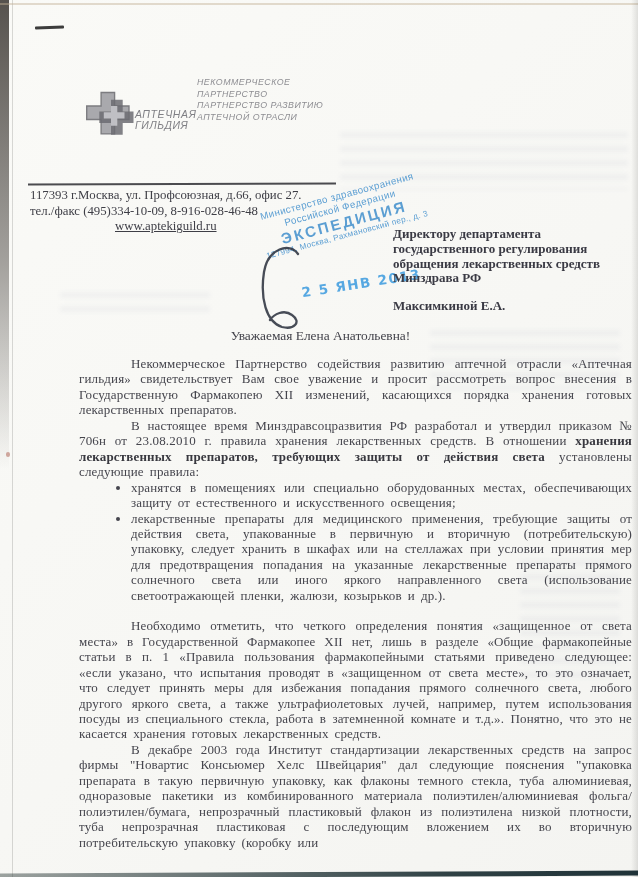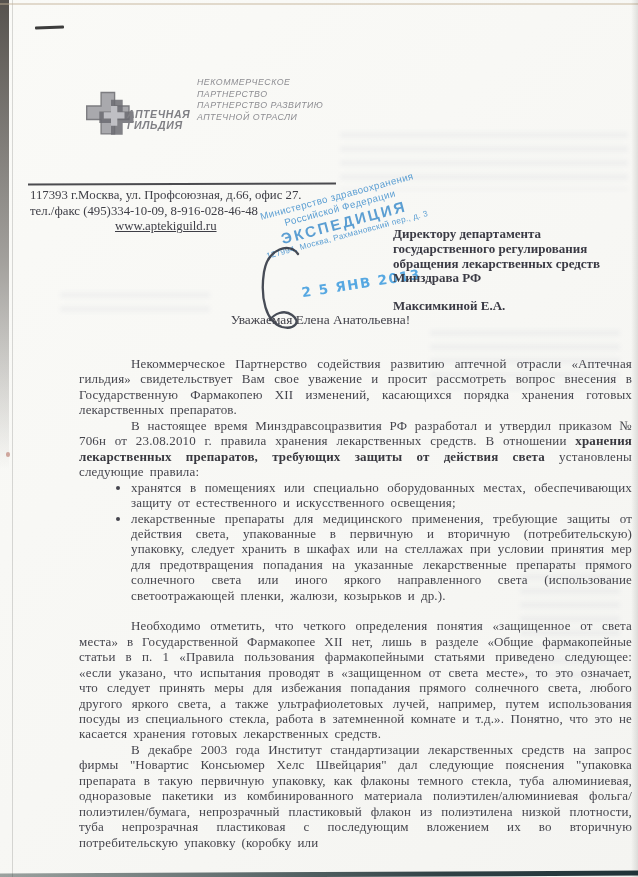--- a/index.html
+++ b/index.html
@@ -22,22 +22,22 @@
   .top-dash{position:absolute;left:35px;top:26px;width:29px;height:3px;background:#3c3c3c;transform:rotate(-2deg);border-radius:1px;}
   .red-speck{position:absolute;left:6px;top:452px;width:4px;height:5px;background:#b0685a;opacity:.55;border-radius:2px;}
   .bleed{position:absolute;filter:blur(2px);opacity:.06;background:repeating-linear-gradient(to bottom,#6f7c96 0 6px,transparent 6px 14px);}
   .bleed.b1{left:340px;top:132px;width:288px;height:58px;}
   .bleed.b2{left:430px;top:330px;width:190px;height:60px;}
   .bleed.b3{left:60px;top:292px;width:150px;height:26px;}
   .bleed.b4{left:520px;top:560px;width:100px;height:120px;}
 
   
   .logo-cross{position:absolute;left:84px;top:88px;width:54px;height:54px;}
-  .org-name{position:absolute;left:127px;top:109px;font-family:"Liberation Sans",sans-serif;
-    font-style:italic;font-weight:bold;font-size:10.5px;line-height:11px;color:#7f7f84;letter-spacing:.6px;}
+  .org-name{position:absolute;left:135px;top:109px;font-family:"Liberation Sans",sans-serif;
+    font-style:italic;font-weight:normal;font-size:10.5px;line-height:11px;color:#7f7f84;letter-spacing:.6px;}
   .partnership{position:absolute;left:197px;top:77px;width:160px;font-family:"Liberation Sans",sans-serif;
     font-style:italic;font-size:8.8px;line-height:11.5px;color:#8d8d92;letter-spacing:.5px;}
   .addr-rule{position:absolute;left:28px;top:183px;width:308px;height:2px;background:#4b4b4f;transform:rotate(-.2deg);}
   .addr{position:absolute;left:30px;top:188px;font-size:12.8px;line-height:15.6px;color:#3e3e46;}
   .addr .site{text-decoration:underline;text-align:center;}
   .ref-line{position:absolute;left:30px;top:249px;font-size:13.2px;color:#3e3e46;}
 
   
   .stamp{position:absolute;left:228px;top:190px;width:228px;text-align:center;
     transform:rotate(-15deg);font-family:"Liberation Sans",sans-serif;color:#4e97d0;opacity:.92;}
@@ -48,21 +48,21 @@
     font-family:"DejaVu Sans",sans-serif;font-weight:bold;font-size:13.5px;
     letter-spacing:1.5px;color:#46a0e0;opacity:.9;}
   .scribble{position:absolute;left:236px;top:246px;}
 
   
   .addressee{position:absolute;left:393px;top:227px;width:210px;
     font-weight:bold;font-size:13px;line-height:14.8px;color:#3a3a44;}
   .addressee .name{margin-top:13px;}
 
   
-  .salutation{position:absolute;left:44px;top:312px;width:553px;text-align:center;font-size:13.4px;color:#42424a;}
+  .salutation{position:absolute;left:44px;top:328px;width:553px;text-align:center;font-size:13.4px;color:#42424a;}
   .body-text{position:absolute;left:44px;top:356px;width:553px;
     font-size:13px;line-height:15.45px;text-align:justify;word-spacing:2.6px;letter-spacing:.15px;color:#45454d;margin-left:35px;}
   .body-text p{margin:0;text-indent:52px;}
   .body-text .bold{font-weight:bold;color:#38383f;}
   .body-text ul{margin:0 0 0 36px;padding:0 0 0 16px;}
   .body-text li{margin:0;text-align:justify;}
   .body-text .gap{height:15px;}
 </style>
 </head>
 <body>

